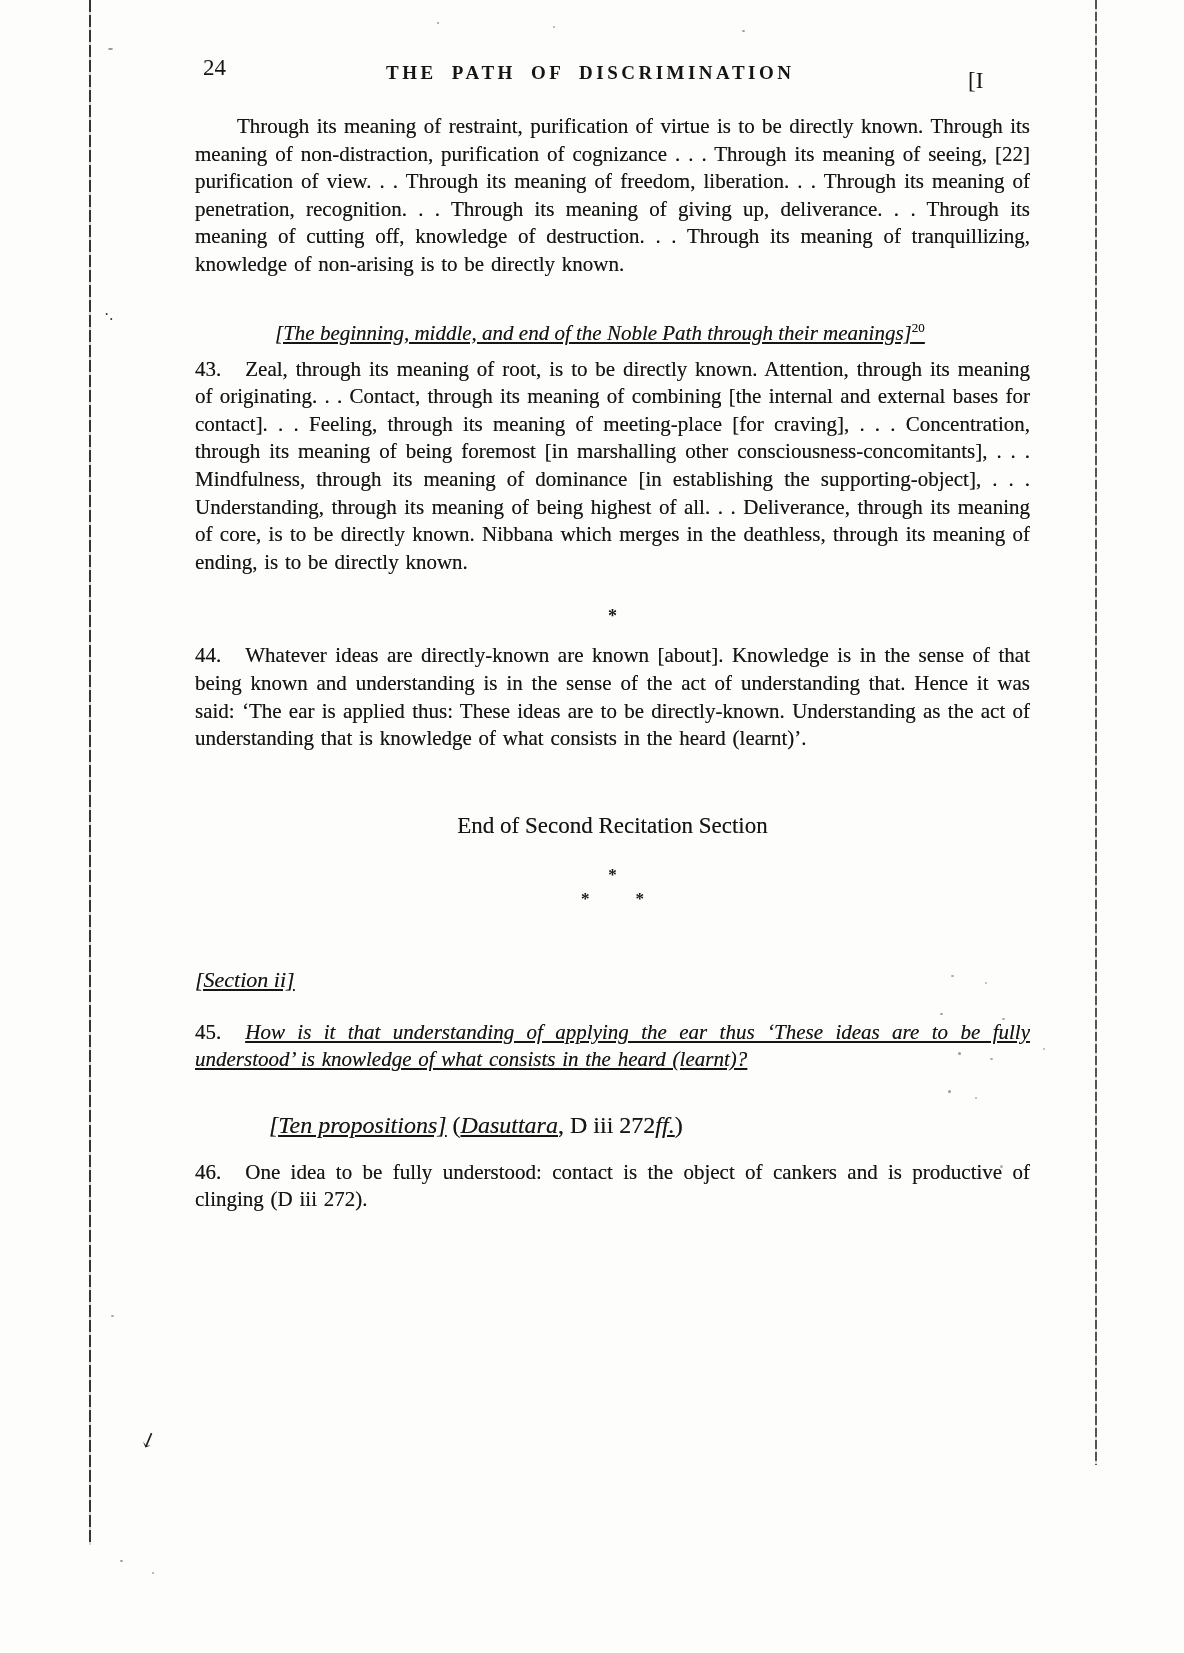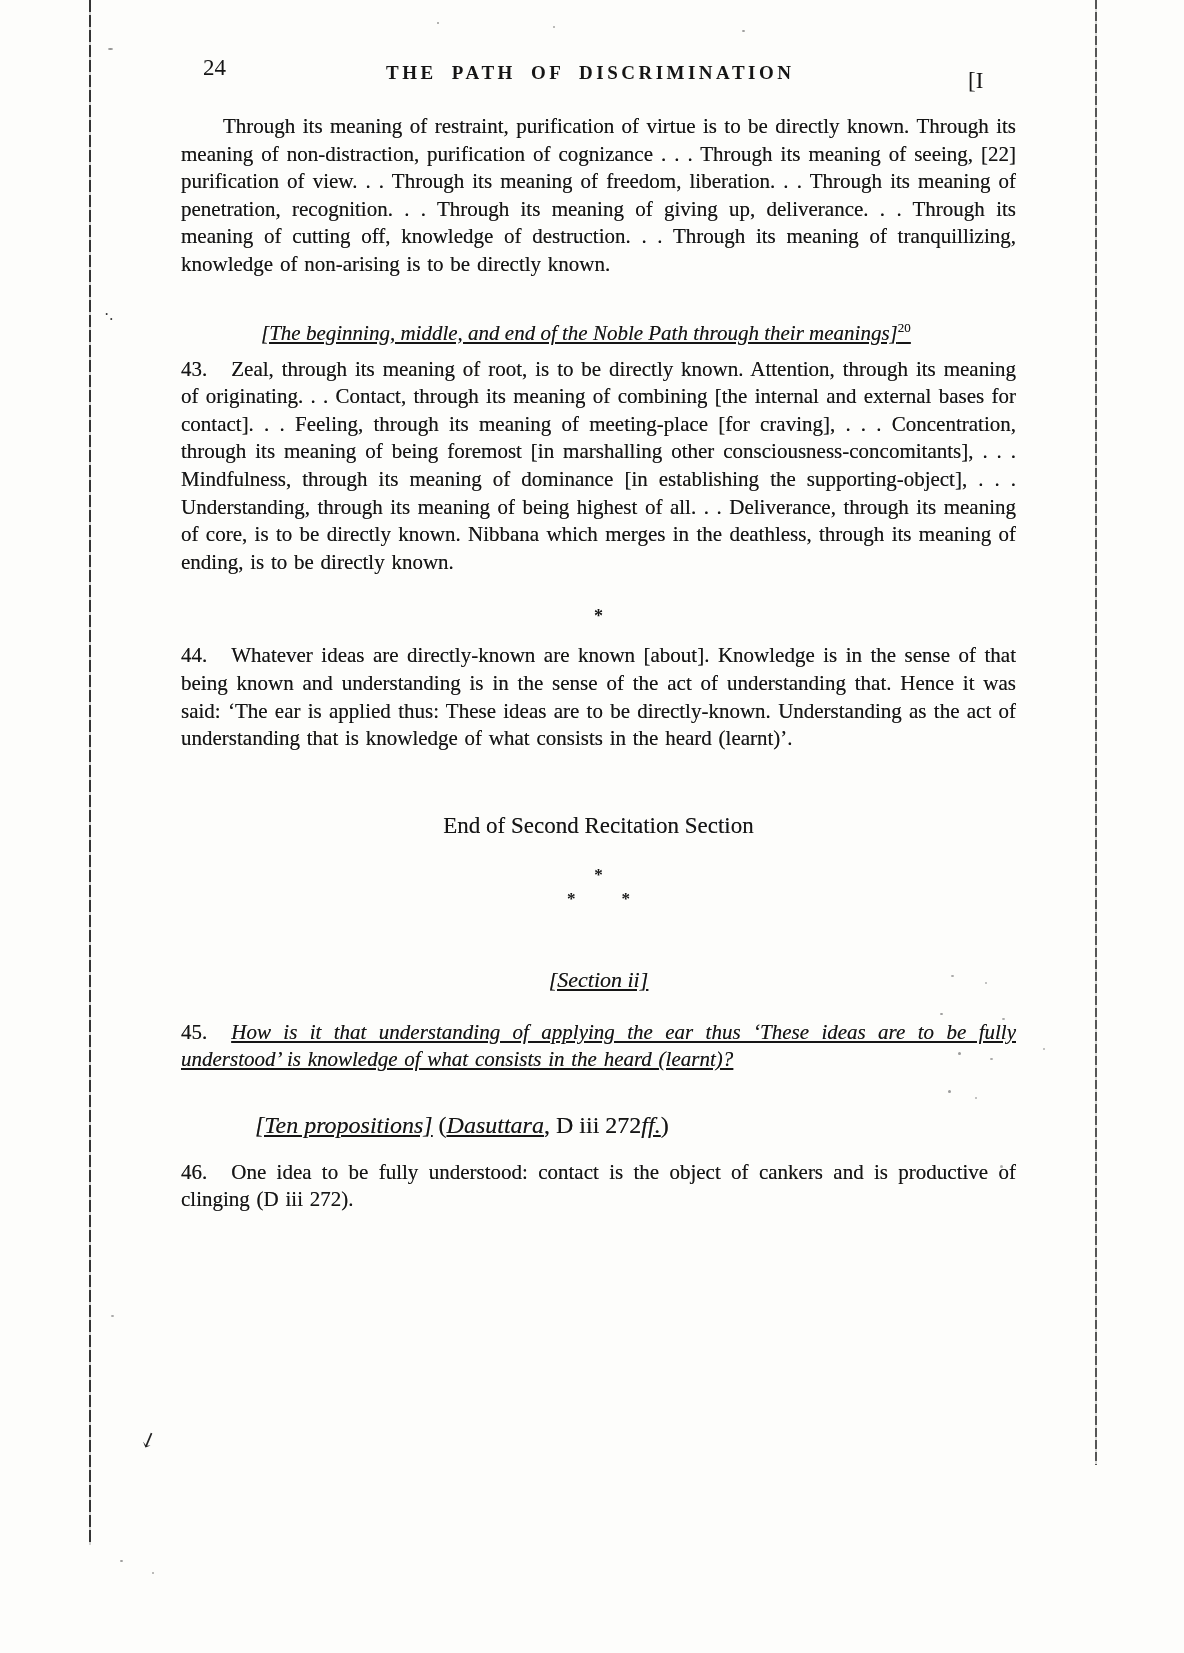--- a/index.html
+++ b/index.html
@@ -25,21 +25,21 @@
   }
   
   .header span{position:absolute;white-space:nowrap;}
   .pageno{left:203px;top:55px;font-size:23px;}
   .rtitle{
     left:386px;top:62px;font-size:19px;
     letter-spacing:3.5px;word-spacing:7px;font-weight:600;
   }
   .cmarker{left:968px;top:68px;font-size:23px;}
   
-  .column{position:absolute;left:181px;top:113px;width:835px;}
+  .column{position:absolute;left:195px;top:113px;width:835px;}
   .body{
     margin:0;font-size:21px;line-height:27.6px;
     text-align:justify;text-align-last:left;
     word-spacing:1.5px;
     text-shadow:0 0 .5px rgba(10,10,10,.55);
   }
   .indent{text-indent:42px;}
   .pnum{padding-right:24px;}
   .italic{font-style:italic;text-decoration:underline;}
   .noble-heading{
@@ -55,21 +55,21 @@
   }
   .p44{margin-top:14px;}
   .end-note{
     margin-top:60px;height:28px;text-align:center;
     font-size:23px;text-shadow:0 0 .5px rgba(10,10,10,.5);
   }
   .star-top{margin-top:24px;height:20px;text-align:center;font-size:17px;font-weight:700;}
   .star-pair{margin-top:4px;height:20px;text-align:center;font-size:17px;font-weight:700;}
   .star-pair span{display:inline-block;margin:0 23px;}
   .section-heading{
-    margin-top:58px;height:28px;text-align:center;
+    margin-top:58px;height:28px;text-align:left;
     font-size:22px;text-shadow:0 0 .5px rgba(10,10,10,.5);
   }
   .p45{margin-top:24px;}
   .citation{
     margin:38px 0 0 74px;font-size:24px;
     text-shadow:0 0 .5px rgba(10,10,10,.5);
   }
   .p46{margin-top:20px;}
   
   .margin-dot{position:absolute;left:104px;top:306px;font-size:16px;color:#333;}

